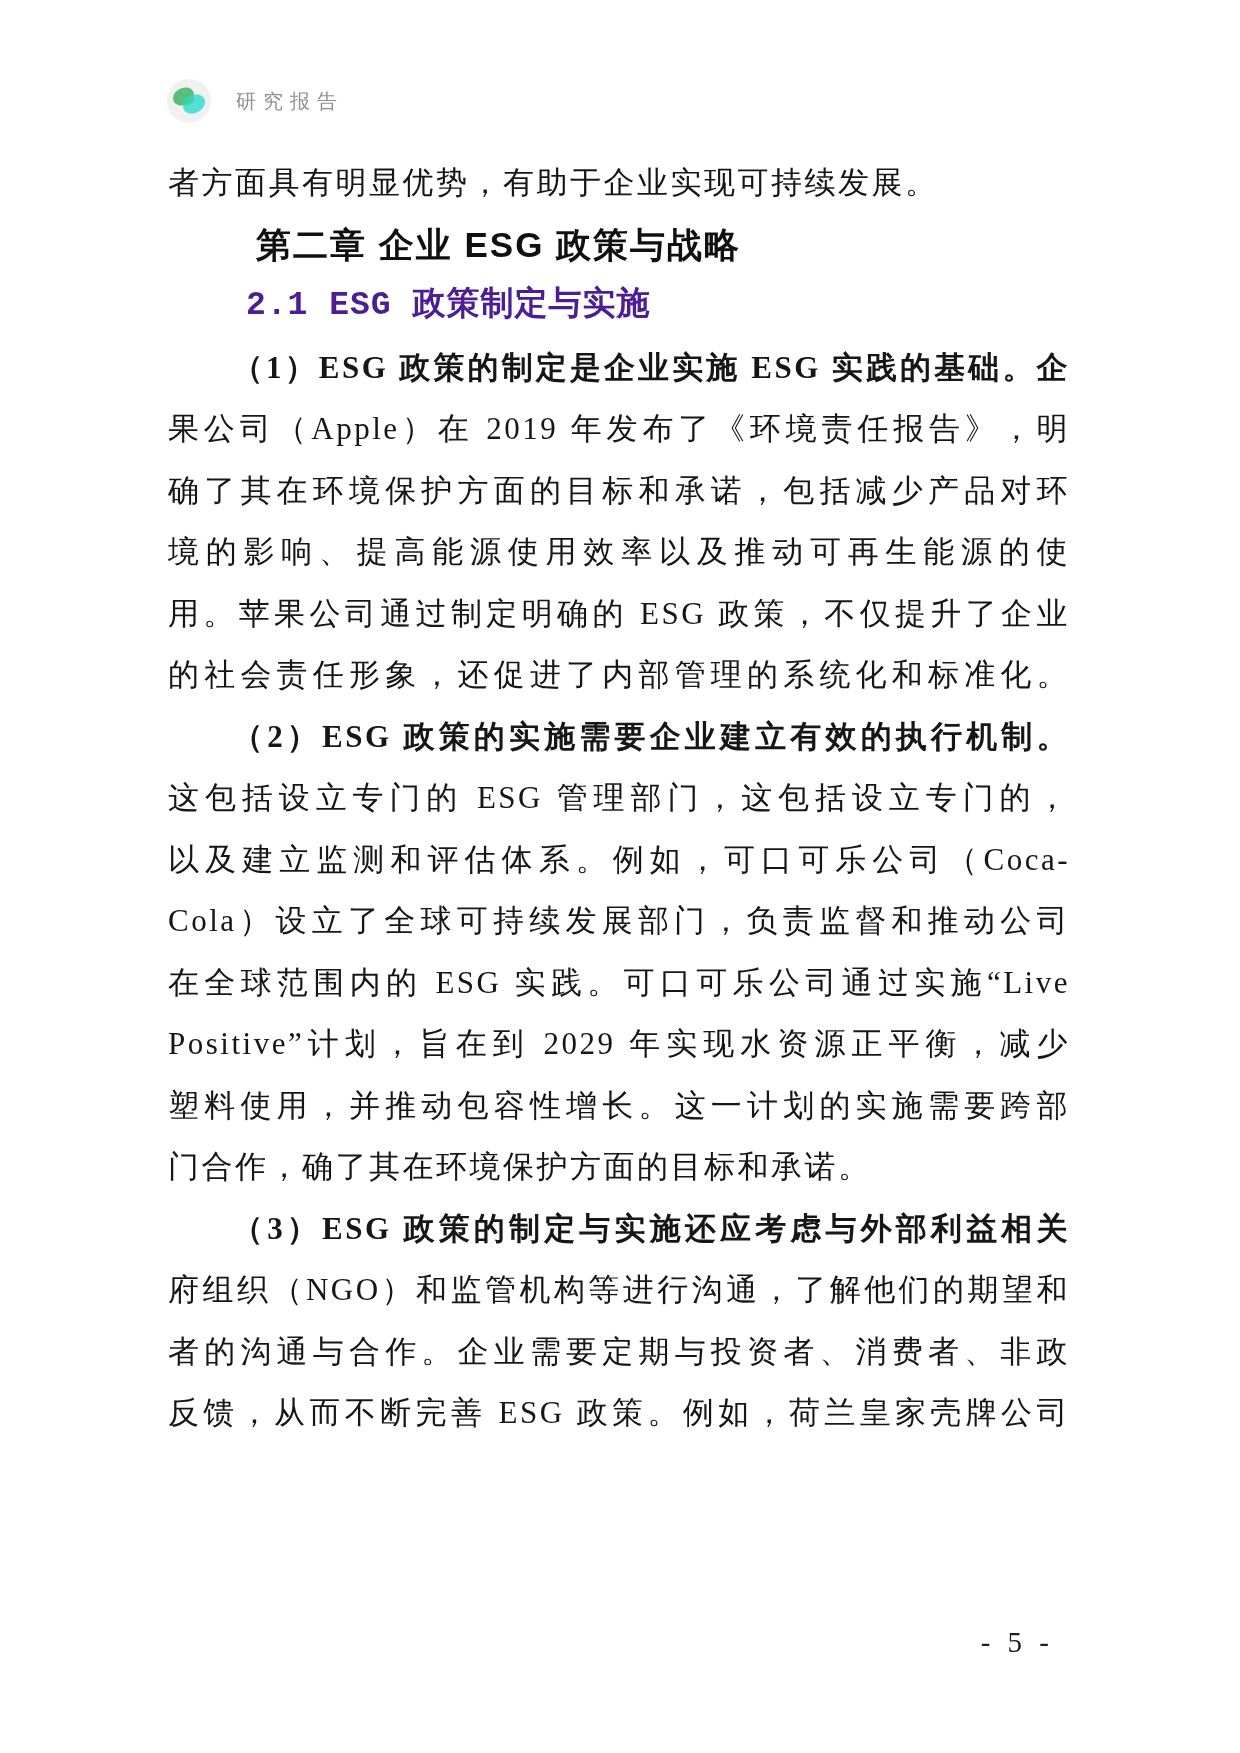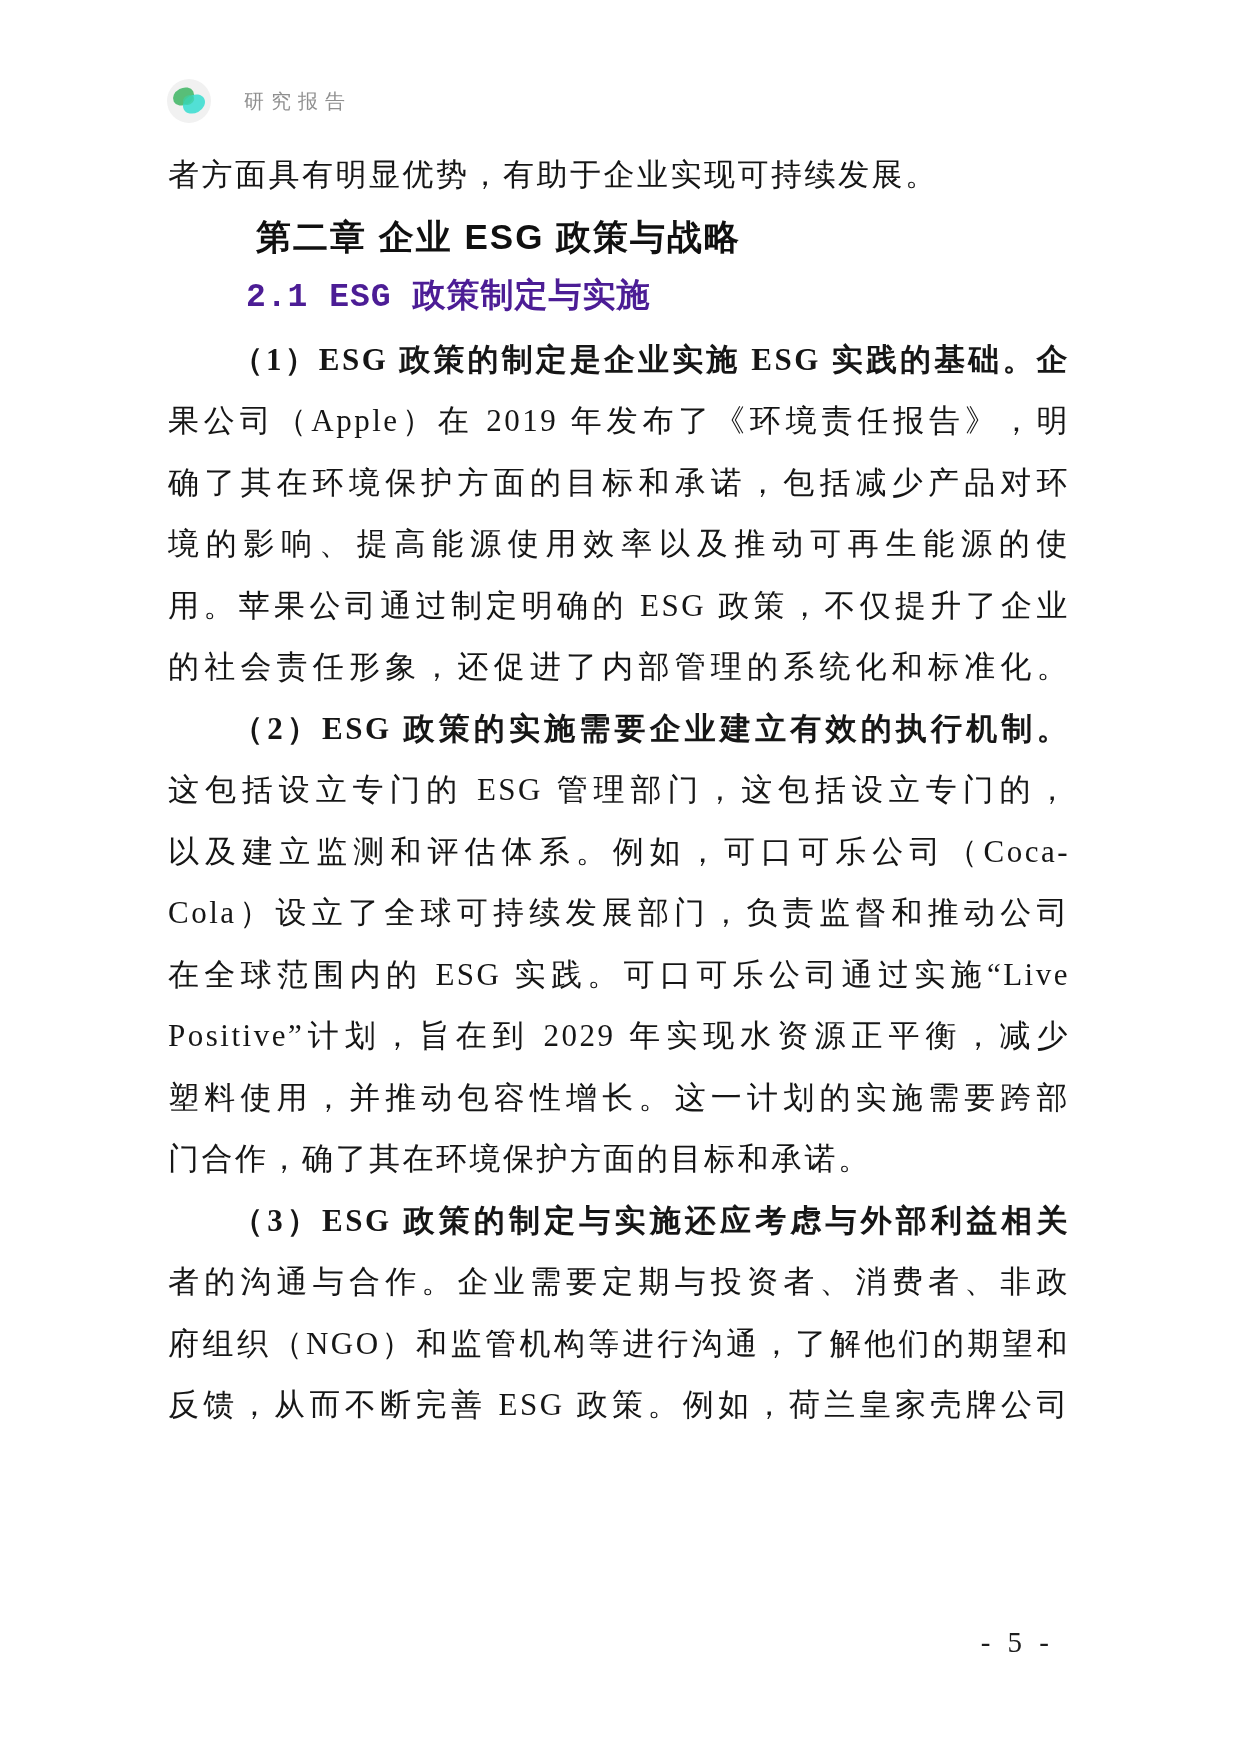--- a/index.html
+++ b/index.html
@@ -12,34 +12,34 @@
     font-family: "Liberation Serif", "DejaVu Serif", serif;
     color: #161616;
   }
   
   .brand {
     position: absolute;
     left: 166px;
     top: 78px;
     display: flex;
     align-items: center;
-    gap: 32px;
+    gap: 24px;
   }
   .brand .logo { width: 46px; height: 46px; }
   .brand .logo svg { display: block; }
   .brand-text {
     font-size: 20px;
     letter-spacing: 7px;
     color: #8f8f8f;
   }
   
   .content {
     position: absolute;
     left: 168px;
-    top: 144px;
+    top: 152px;
     width: 902px;
   }
   .t {
     font-size: 31px;
     line-height: 61.5px;
     letter-spacing: 2.5px;
   }
   .j {                      
     text-align: justify;
     text-align-last: justify;
@@ -114,22 +114,22 @@
       <div class="t j">以及建立监测和评估体系。例如，可口可乐公司（Coca-</div>
       <div class="t j">Cola）设立了全球可持续发展部门，负责监督和推动公司</div>
       <div class="t j">在全球范围内的 ESG 实践。可口可乐公司通过实施“Live</div>
       <div class="t j">Positive”计划，旨在到 2029 年实现水资源正平衡，减少</div>
       <div class="t j">塑料使用，并推动包容性增长。这一计划的实施需要跨部</div>
       <div class="t">门合作，确了其在环境保护方面的目标和承诺。</div>
     </div>
 
     <div>
       <div class="t j ind">（3）ESG 政策的制定与实施还应考虑与外部利益相关</div>
+      <div class="t j">府组织（NGO）和监管机构等进行沟通，了解他们的期望和</div>
       <div class="t j">者的沟通与合作。企业需要定期与投资者、消费者、非政</div>
-      <div class="t j">府组织（NGO）和监管机构等进行沟通，了解他们的期望和</div>
       <div class="t j">反馈，从而不断完善 ESG 政策。例如，荷兰皇家壳牌公司</div>
     </div>
 
   </div>
 
   <div class="page-number">- 5 -</div>
 
 </div>
 
 </body></html>

